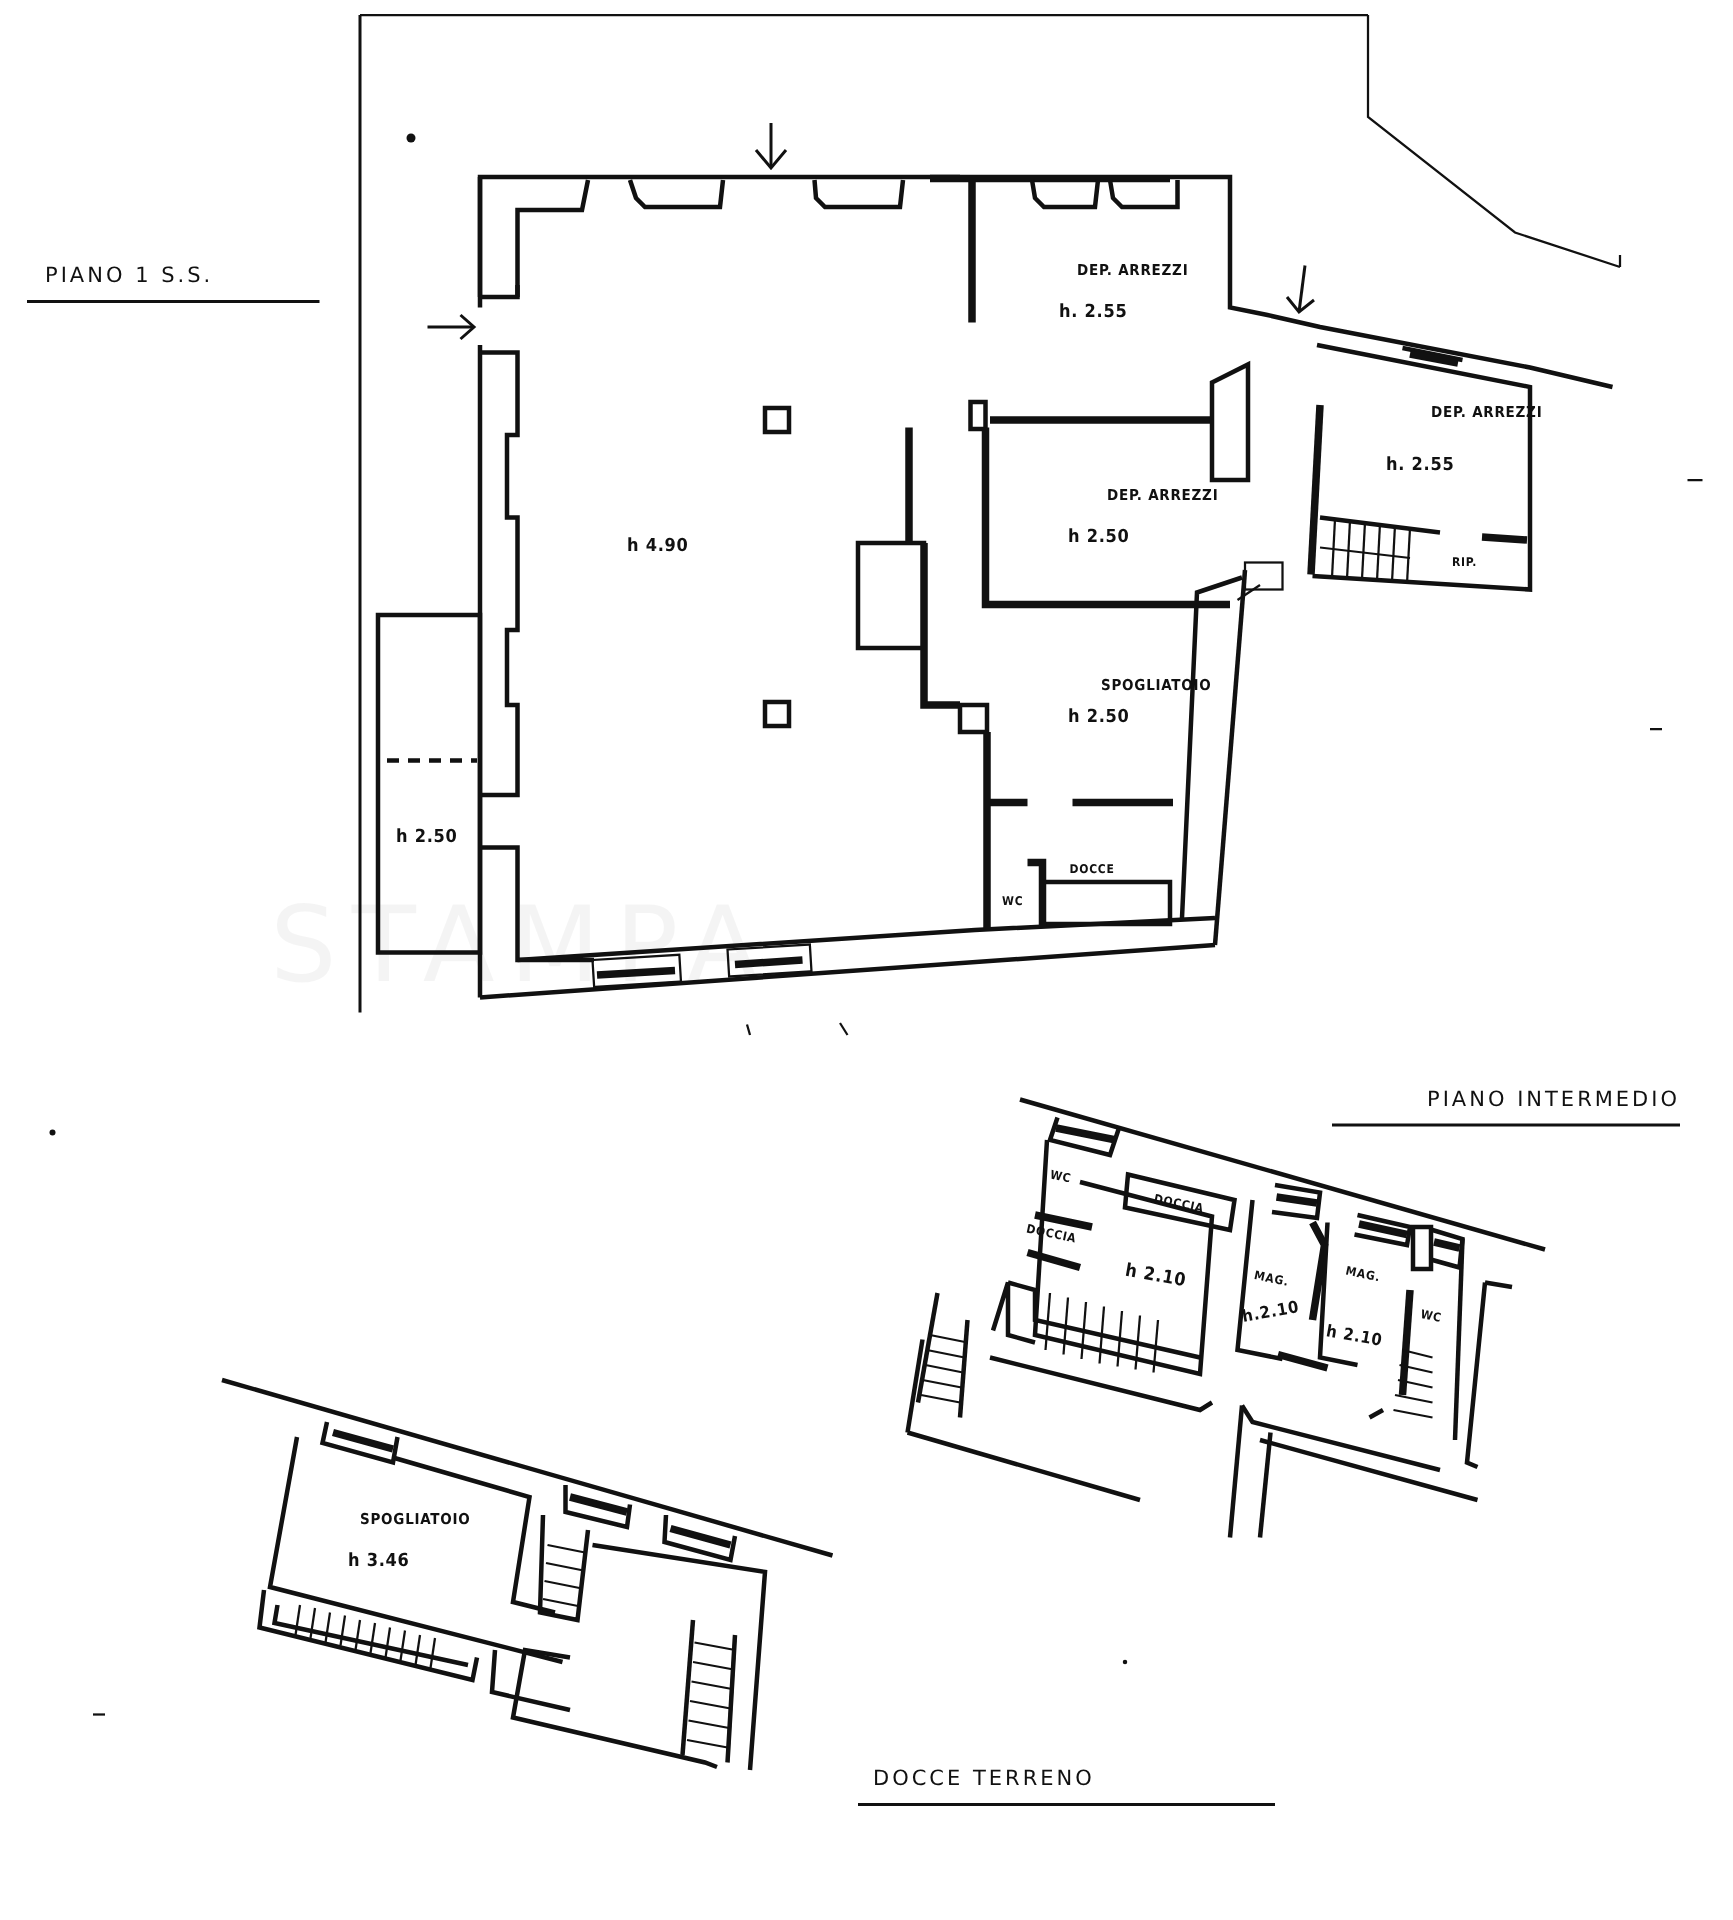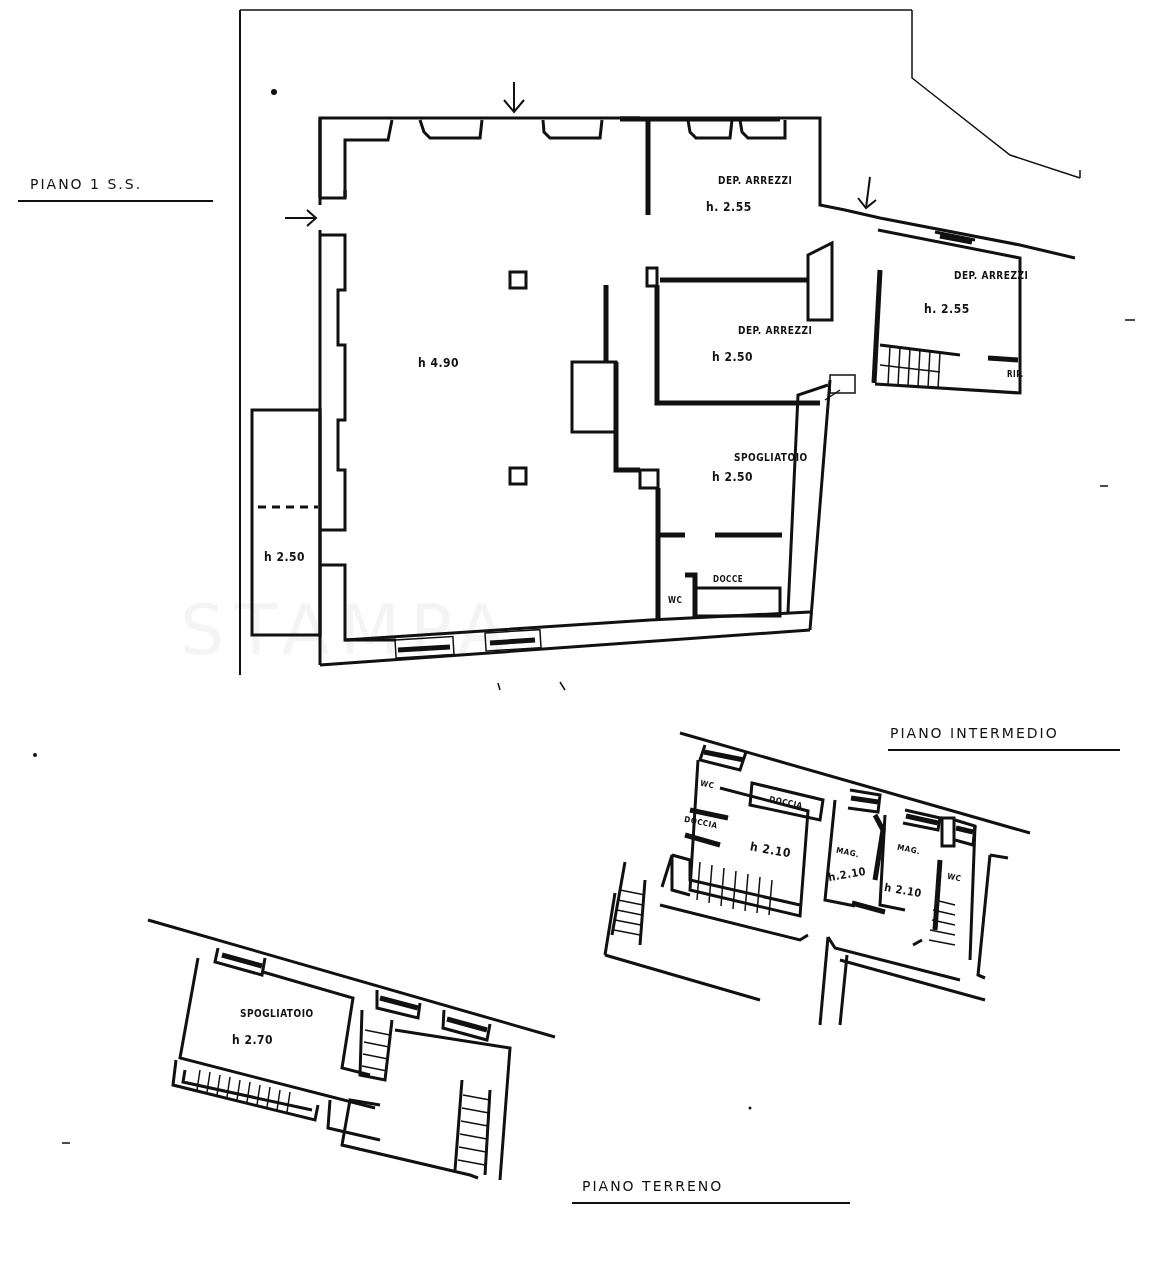--- a/index.html
+++ b/index.html
@@ -234,34 +234,34 @@
       <line class="thin" x1="460" y1="1134" x2="487" y2="1139"></line>
       <line class="thin" x1="459" y1="1147" x2="486" y2="1152"></line>
       <line class="thin" x1="458" y1="1160" x2="485" y2="1165"></line>
     </g>
   </g>
   <circle class="solid" cx="750" cy="1108" r="1.5"></circle>
   <line class="thin" x1="62" y1="1143" x2="70" y2="1143"></line>
 </svg>
 
 <div class="title" style="left:18px; top:176px; width:195px; padding-left:12px; box-sizing:border-box;">PIANO 1 S.S.</div>
-<div class="title" style="left:888px; top:725px; width:232px; padding-left:2px; box-sizing:border-box;">PIANO INTERMEDIO</div>
-<div class="title" style="left:572px; top:1178px; width:278px; padding-left:10px; box-sizing:border-box;">PIANO TERRENO</div>
+<div class="title" style="left:888px; top:725px; width:232px; padding-left:2px; box-sizing:border-box;text-align:right;">PIANO INTERMEDIO</div>
+<div class="title" style="left:572px; top:1178px; width:278px; padding-left:10px; box-sizing:border-box;">DOCCE TERRENO</div>
 
 <div class="lbl room-h" style="left:418px; top:356px;">h 4.90</div>
 
 <div class="lbl room-name" style="left:678px; top:175px;">DEP. ARREZZI</div>
 <div class="lbl room-h" style="left:706px; top:200px;">h. 2.55</div>
 
 <div class="lbl room-name" style="left:698px; top:325px;">DEP. ARREZZI</div>
 <div class="lbl room-h" style="left:712px; top:350px;">h 2.50</div>
 
 <div class="lbl room-name" style="left:914px; top:270px;">DEP. ARREZZI</div>
 <div class="lbl room-h" style="left:924px; top:302px;">h. 2.55</div>
-<div class="lbl small" style="left:968px; top:370px;margin-left:39px;">RIP.</div>
+<div class="lbl small" style="left:968px; top:370px;">RIP.</div>
 
 <div class="lbl room-name" style="left:694px; top:452px;">SPOGLIATOIO</div>
 <div class="lbl room-h" style="left:712px; top:470px;">h 2.50</div>
 
 <div class="lbl small" style="left:668px; top:596px;">WC</div>
 <div class="lbl small" style="left:713px; top:575px;">DOCCE</div>
 
 <div class="lbl room-h" style="left:264px; top:550px;">h 2.50</div>
 
 <div class="lbl small" style="left:700px; top:780px; transform:rotate(12deg);">WC</div>
@@ -270,13 +270,13 @@
 <div class="lbl room-h" style="left:750px; top:843px; transform:rotate(10deg);">h 2.10</div>
 
 <div class="lbl small" style="left:836px; top:848px; transform:rotate(12deg);">MAG.</div>
 <div class="lbl room-h" style="left:828px; top:868px; transform:rotate(-10deg); font-size:11px;">h.2.10</div>
 
 <div class="lbl small" style="left:897px; top:845px; transform:rotate(12deg);">MAG.</div>
 <div class="lbl room-h" style="left:884px; top:884px; transform:rotate(10deg); font-size:11px;">h 2.10</div>
 <div class="lbl small" style="left:947px; top:873px; transform:rotate(12deg);">WC</div>
 
 <div class="lbl room-name" style="left:200px; top:1008px;">SPOGLIATOIO</div>
-<div class="lbl room-h" style="left:232px; top:1033px;">h 2.70</div>
+<div class="lbl room-h" style="left:232px; top:1033px;">h 3.46</div>
 
 </body></html>

